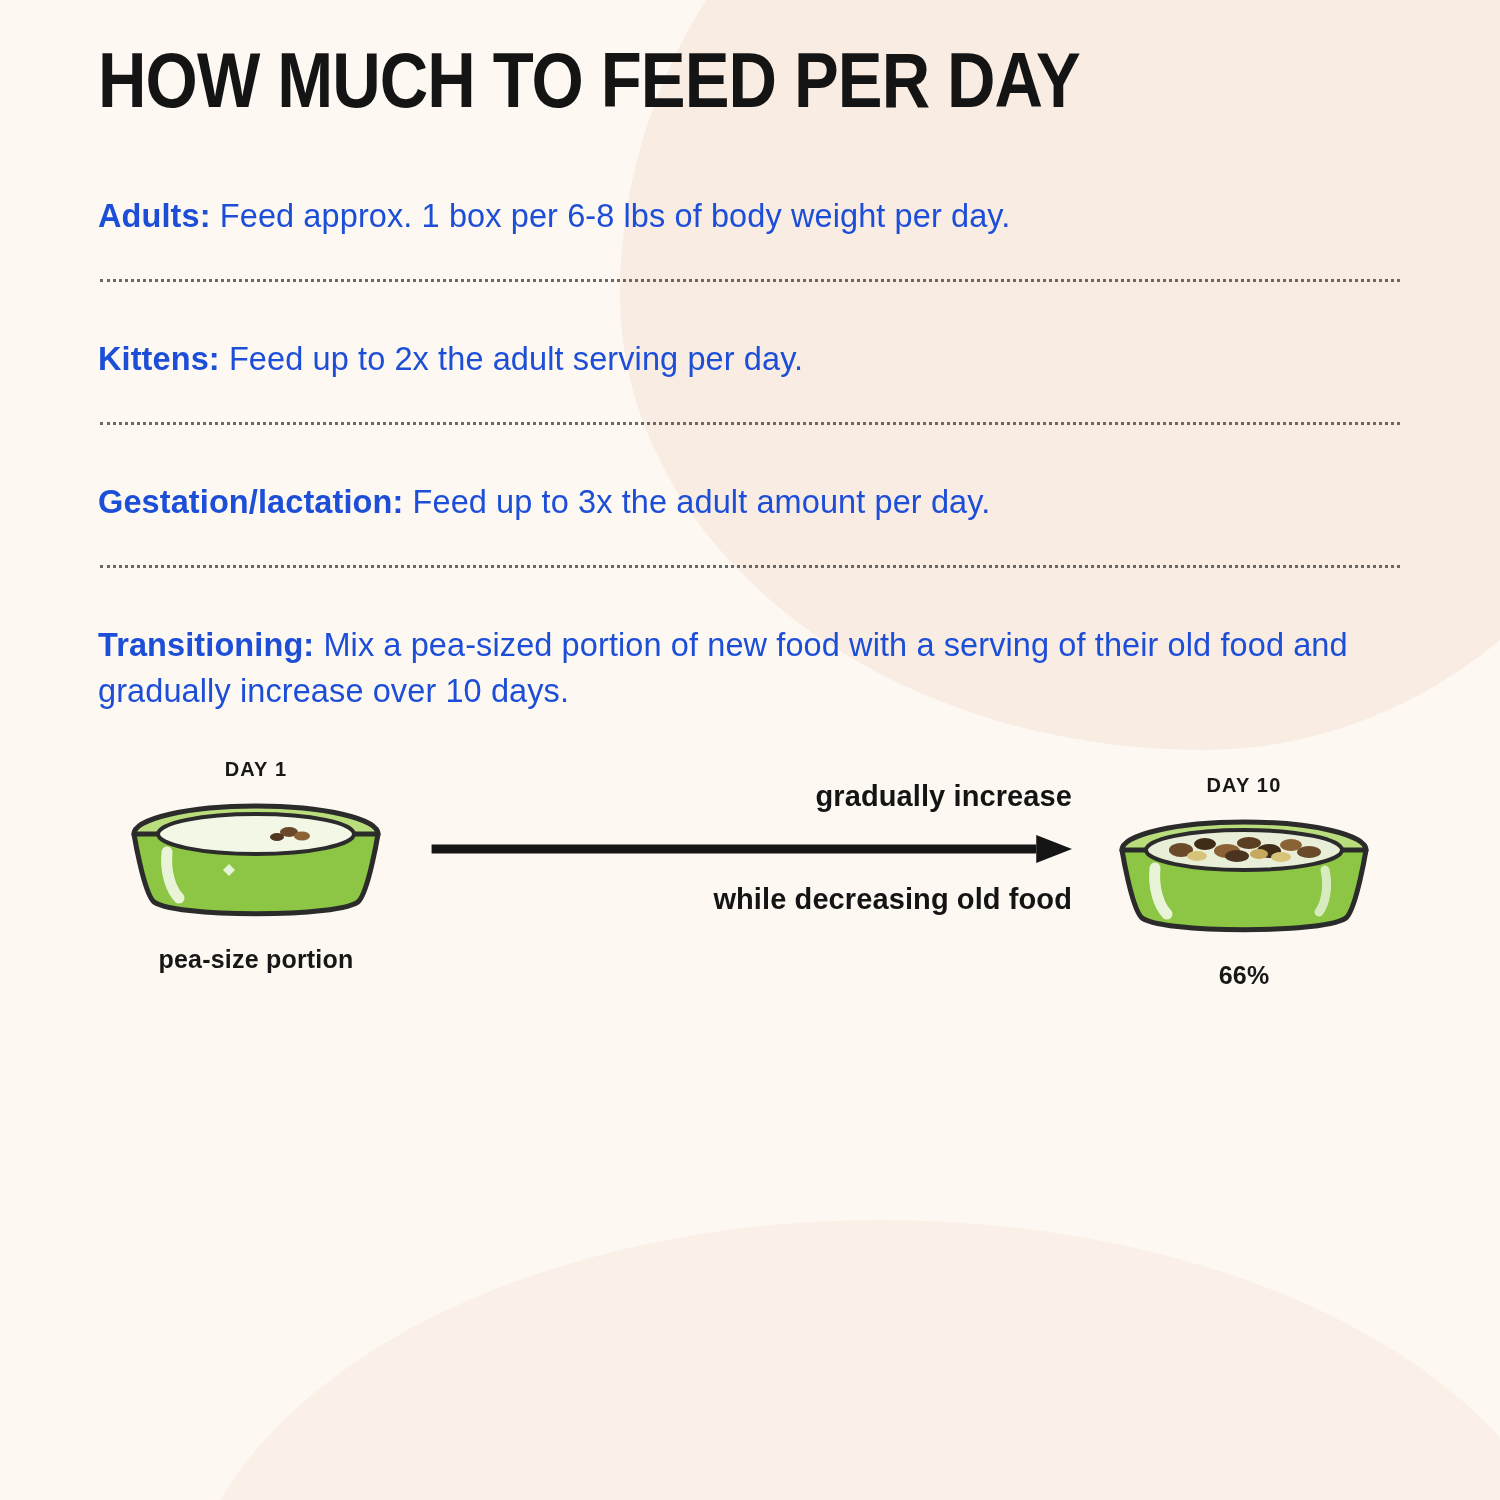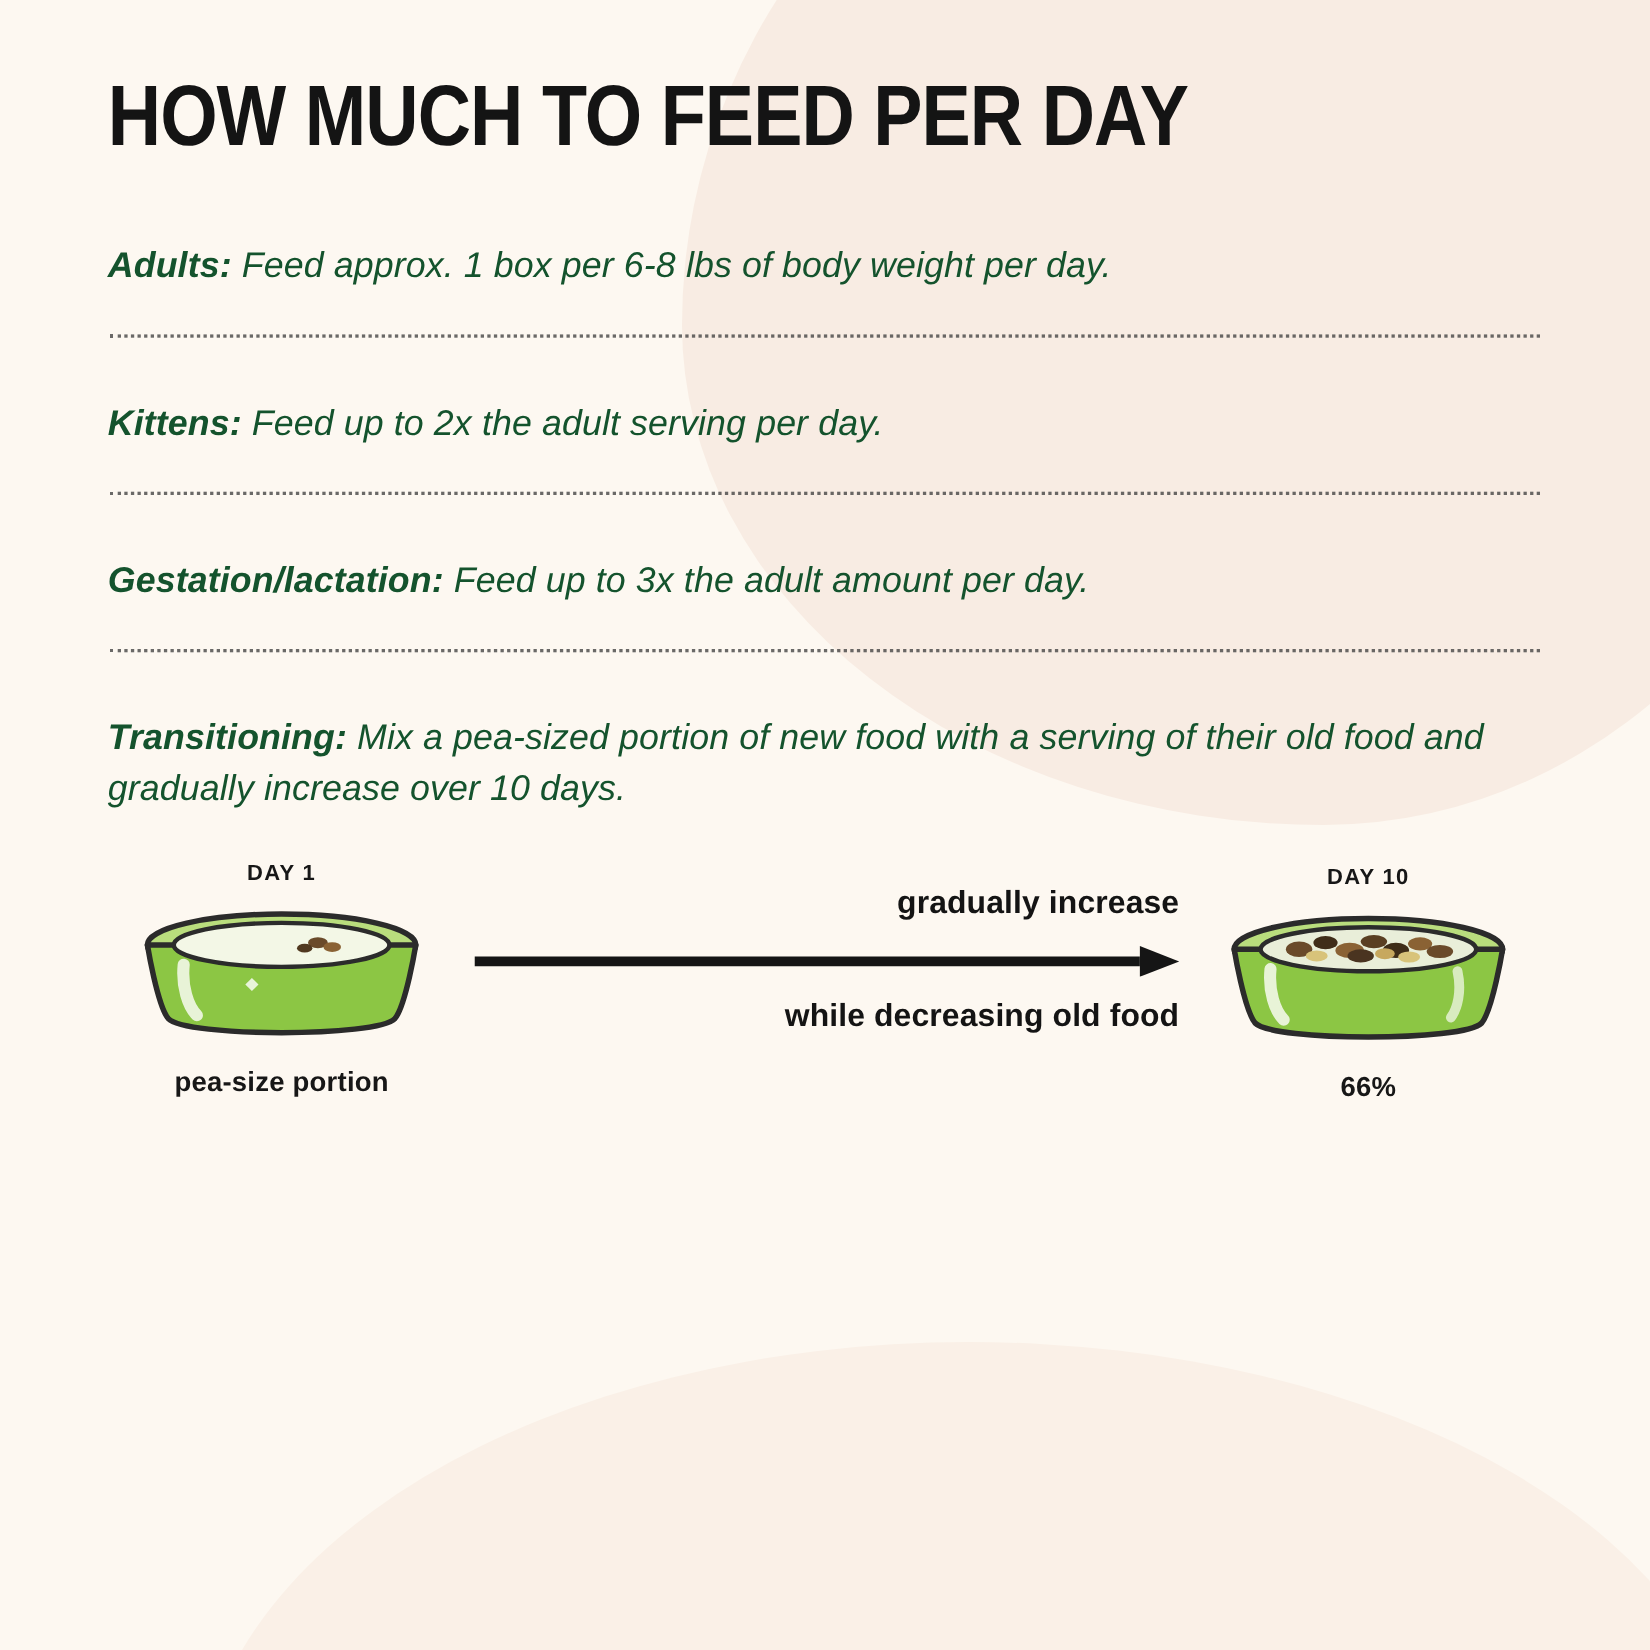--- a/index.html
+++ b/index.html
@@ -38,41 +38,40 @@
     left: 180px;
     width: 1400px;
     height: 700px;
     background: #faf0e7;
     border-radius: 50% 50% 45% 55% / 60% 58% 42% 40%;
     z-index: 0;
   }
   .content {
     position: relative;
     z-index: 2;
-    padding: 66px 98px 0 98px;
+    padding: 41px 98px 0 98px;
   }
   .title {
     font-family: "Liberation Sans", sans-serif;
     font-weight: 700;
     font-size: 78px;
     letter-spacing: -1px;
     line-height: 1.02;
     margin: 0 0 58px 0;
     color: #141414;
     transform: scaleX(0.86);
     transform-origin: left center;
     white-space: nowrap;
   }
   .row {
     font-size: 32.5px;
     line-height: 1.42;
-    color: #14532d;
+    color: #1d4ed8;
     margin: 0;
     letter-spacing: 0.1px;
-    font-style: italic;
   }
   .row .lead {
     font-weight: 700;
   }
   .sec {
     padding: 14px 0 0 0;
   }
   .divider {
     height: 0;
     border-bottom: 3.5px dotted #3a3a3a;
@@ -87,21 +86,21 @@
     position: relative;
     margin-top: 44px;
     height: 270px;
   }
   .col {
     position: absolute;
     width: 300px;
     text-align: center;
   }
   .col.left { left: 8px; top: 0; }
-  .col.right { right: 8px; top: 4px; }
+  .col.right { right: 8px; top: 16px; }
   .day-label {
     font-size: 20px;
     font-weight: 700;
     letter-spacing: 1.2px;
     color: #171717;
     margin-bottom: 10px;
   }
   .caption {
     font-size: 25px;
     font-weight: 700;

